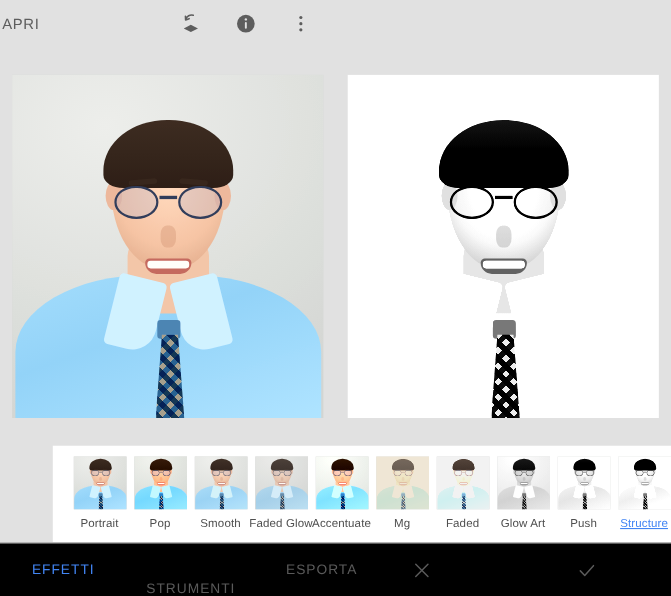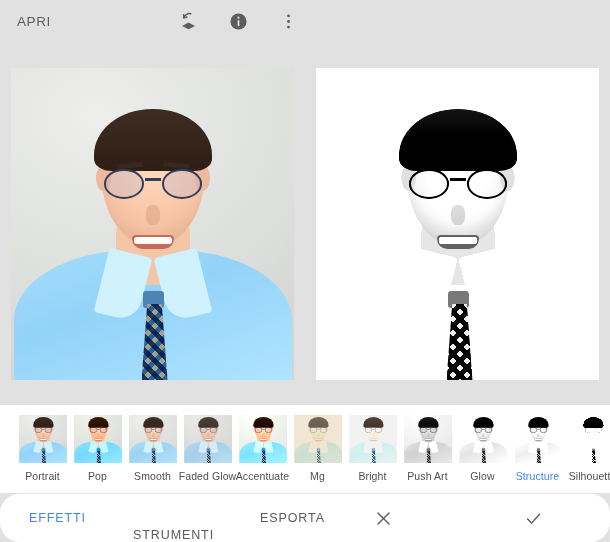--- a/index.html
+++ b/index.html
@@ -15,21 +15,21 @@
     background: #e1e1e1;
     display: flex; flex-direction: column;
   }
 
   
   .topbar {
     height: 43px;
     flex: 0 0 43px;
     display: flex; align-items: center;
     background: #e1e1e1;
-    padding-left: 17px;
+    padding-left: 2px;
   }
   .topbar-title {
     font-size: 13.5px;
     color: #5d5d5d;
     letter-spacing: .6px;
   }
   .topbar-icons {
     display: flex; align-items: center;
     margin-left: 123px;
     gap: 20px;
@@ -191,20 +191,21 @@
   }
   .right .pt .teeth { background: #f2f2f2; }
 
   
   .filmstrip {
     flex: 0 0 88px;
     background: #fff;
     display: flex; align-items: flex-start;
     padding: 10px 0 0 0;
     overflow: hidden;
+    margin-left: 48px;
   }
   .fitem {
     flex: 0 0 auto;
     width: 55px;
     display: flex; flex-direction: column; align-items: center;
     cursor: pointer;
   }
   .fitem:first-child { margin-left: 15px; }
   .fthumb {
     width: 48px; height: 48px;
@@ -218,43 +219,42 @@
     transform: scale(.172); transform-origin: top left;
   }
   .flabel {
     margin-top: 7px;
     font-size: 10.5px;
     color: #4f4f4f;
     white-space: nowrap;
     text-align: center;
     letter-spacing: .1px;
   }
-  .fitem.selected .flabel { color: #4285f4; }
+  .fitem.selected .flabel { color: #4285f4; text-decoration: underline; }
 
   
   .fx-portrait  { filter: saturate(1.05) brightness(1.05); }
   .fx-smooth    { filter: saturate(.95) brightness(1.08) contrast(.95); }
   .fx-pop       { filter: saturate(1.5) contrast(1.15); }
   .fx-accent    { filter: saturate(1.35) contrast(1.25) brightness(1.02); }
   .fx-faded     { filter: saturate(.8) contrast(.82) brightness(1.12); }
   .fx-morning   { filter: saturate(1.2) brightness(1.35) contrast(.7) sepia(.35); opacity:.85; }
   .fx-bright    { filter: brightness(1.45) saturate(.75) contrast(.9); }
   .fx-fineart   { filter: grayscale(1) contrast(1.25) brightness(1.02); }
   .fx-push      { filter: grayscale(1) contrast(1.45) brightness(1.05); }
   .fx-structure { filter: grayscale(1) contrast(1.6) brightness(1.05); }
   .fx-silhouette{ filter: grayscale(1) contrast(4.2) brightness(1.35); }
 
   
   .bottombar {
     flex: 0 0 42px;
-    background: #ffffff;
+    background: #000000;
     border-top: 1px solid #e6e6e6;
     display: flex; align-items: center;
     position: relative;
-    border-radius: 20px;
   }
   .btab {
     font-size: 12.5px;
     letter-spacing: .9px;
     color: #5a5a5a;
     cursor: pointer;
   }
   .btab.active { color: #4285f4; }
   .b-effetti  { margin-left: 29px; }
   .b-strumenti{ margin-left: 47px; margin-top: 34px; }
@@ -560,21 +560,21 @@
               <div class="lens l"></div>
               <div class="lens r"></div>
               <div class="bridge"></div>
             </div>
             <div class="nose"></div>
             <div class="mouth">
               <div class="teeth"></div>
             </div>
           </div>
         </div>
-        <div class="flabel">Bright</div>
+        <div class="flabel">Faded</div>
       </div>
       <div class="fitem">
         <div class="fthumb">
           <div class="inner pt fx-fineart">
             <div class="bg"></div>
             <div class="shirt"></div>
             <div class="neck"></div>
             <div class="collarL"></div>
             <div class="collarR"></div>
             <div class="knot"></div>
@@ -589,21 +589,21 @@
               <div class="lens l"></div>
               <div class="lens r"></div>
               <div class="bridge"></div>
             </div>
             <div class="nose"></div>
             <div class="mouth">
               <div class="teeth"></div>
             </div>
           </div>
         </div>
-        <div class="flabel">Push Art</div>
+        <div class="flabel">Glow Art</div>
       </div>
       <div class="fitem">
         <div class="fthumb">
           <div class="inner pt fx-push">
             <div class="bg"></div>
             <div class="shirt"></div>
             <div class="neck"></div>
             <div class="collarL"></div>
             <div class="collarR"></div>
             <div class="knot"></div>
@@ -618,21 +618,21 @@
               <div class="lens l"></div>
               <div class="lens r"></div>
               <div class="bridge"></div>
             </div>
             <div class="nose"></div>
             <div class="mouth">
               <div class="teeth"></div>
             </div>
           </div>
         </div>
-        <div class="flabel">Glow</div>
+        <div class="flabel">Push</div>
       </div>
       <div class="fitem selected">
         <div class="fthumb">
           <div class="inner pt fx-structure">
             <div class="bg"></div>
             <div class="shirt"></div>
             <div class="neck"></div>
             <div class="collarL"></div>
             <div class="collarR"></div>
             <div class="knot"></div>

